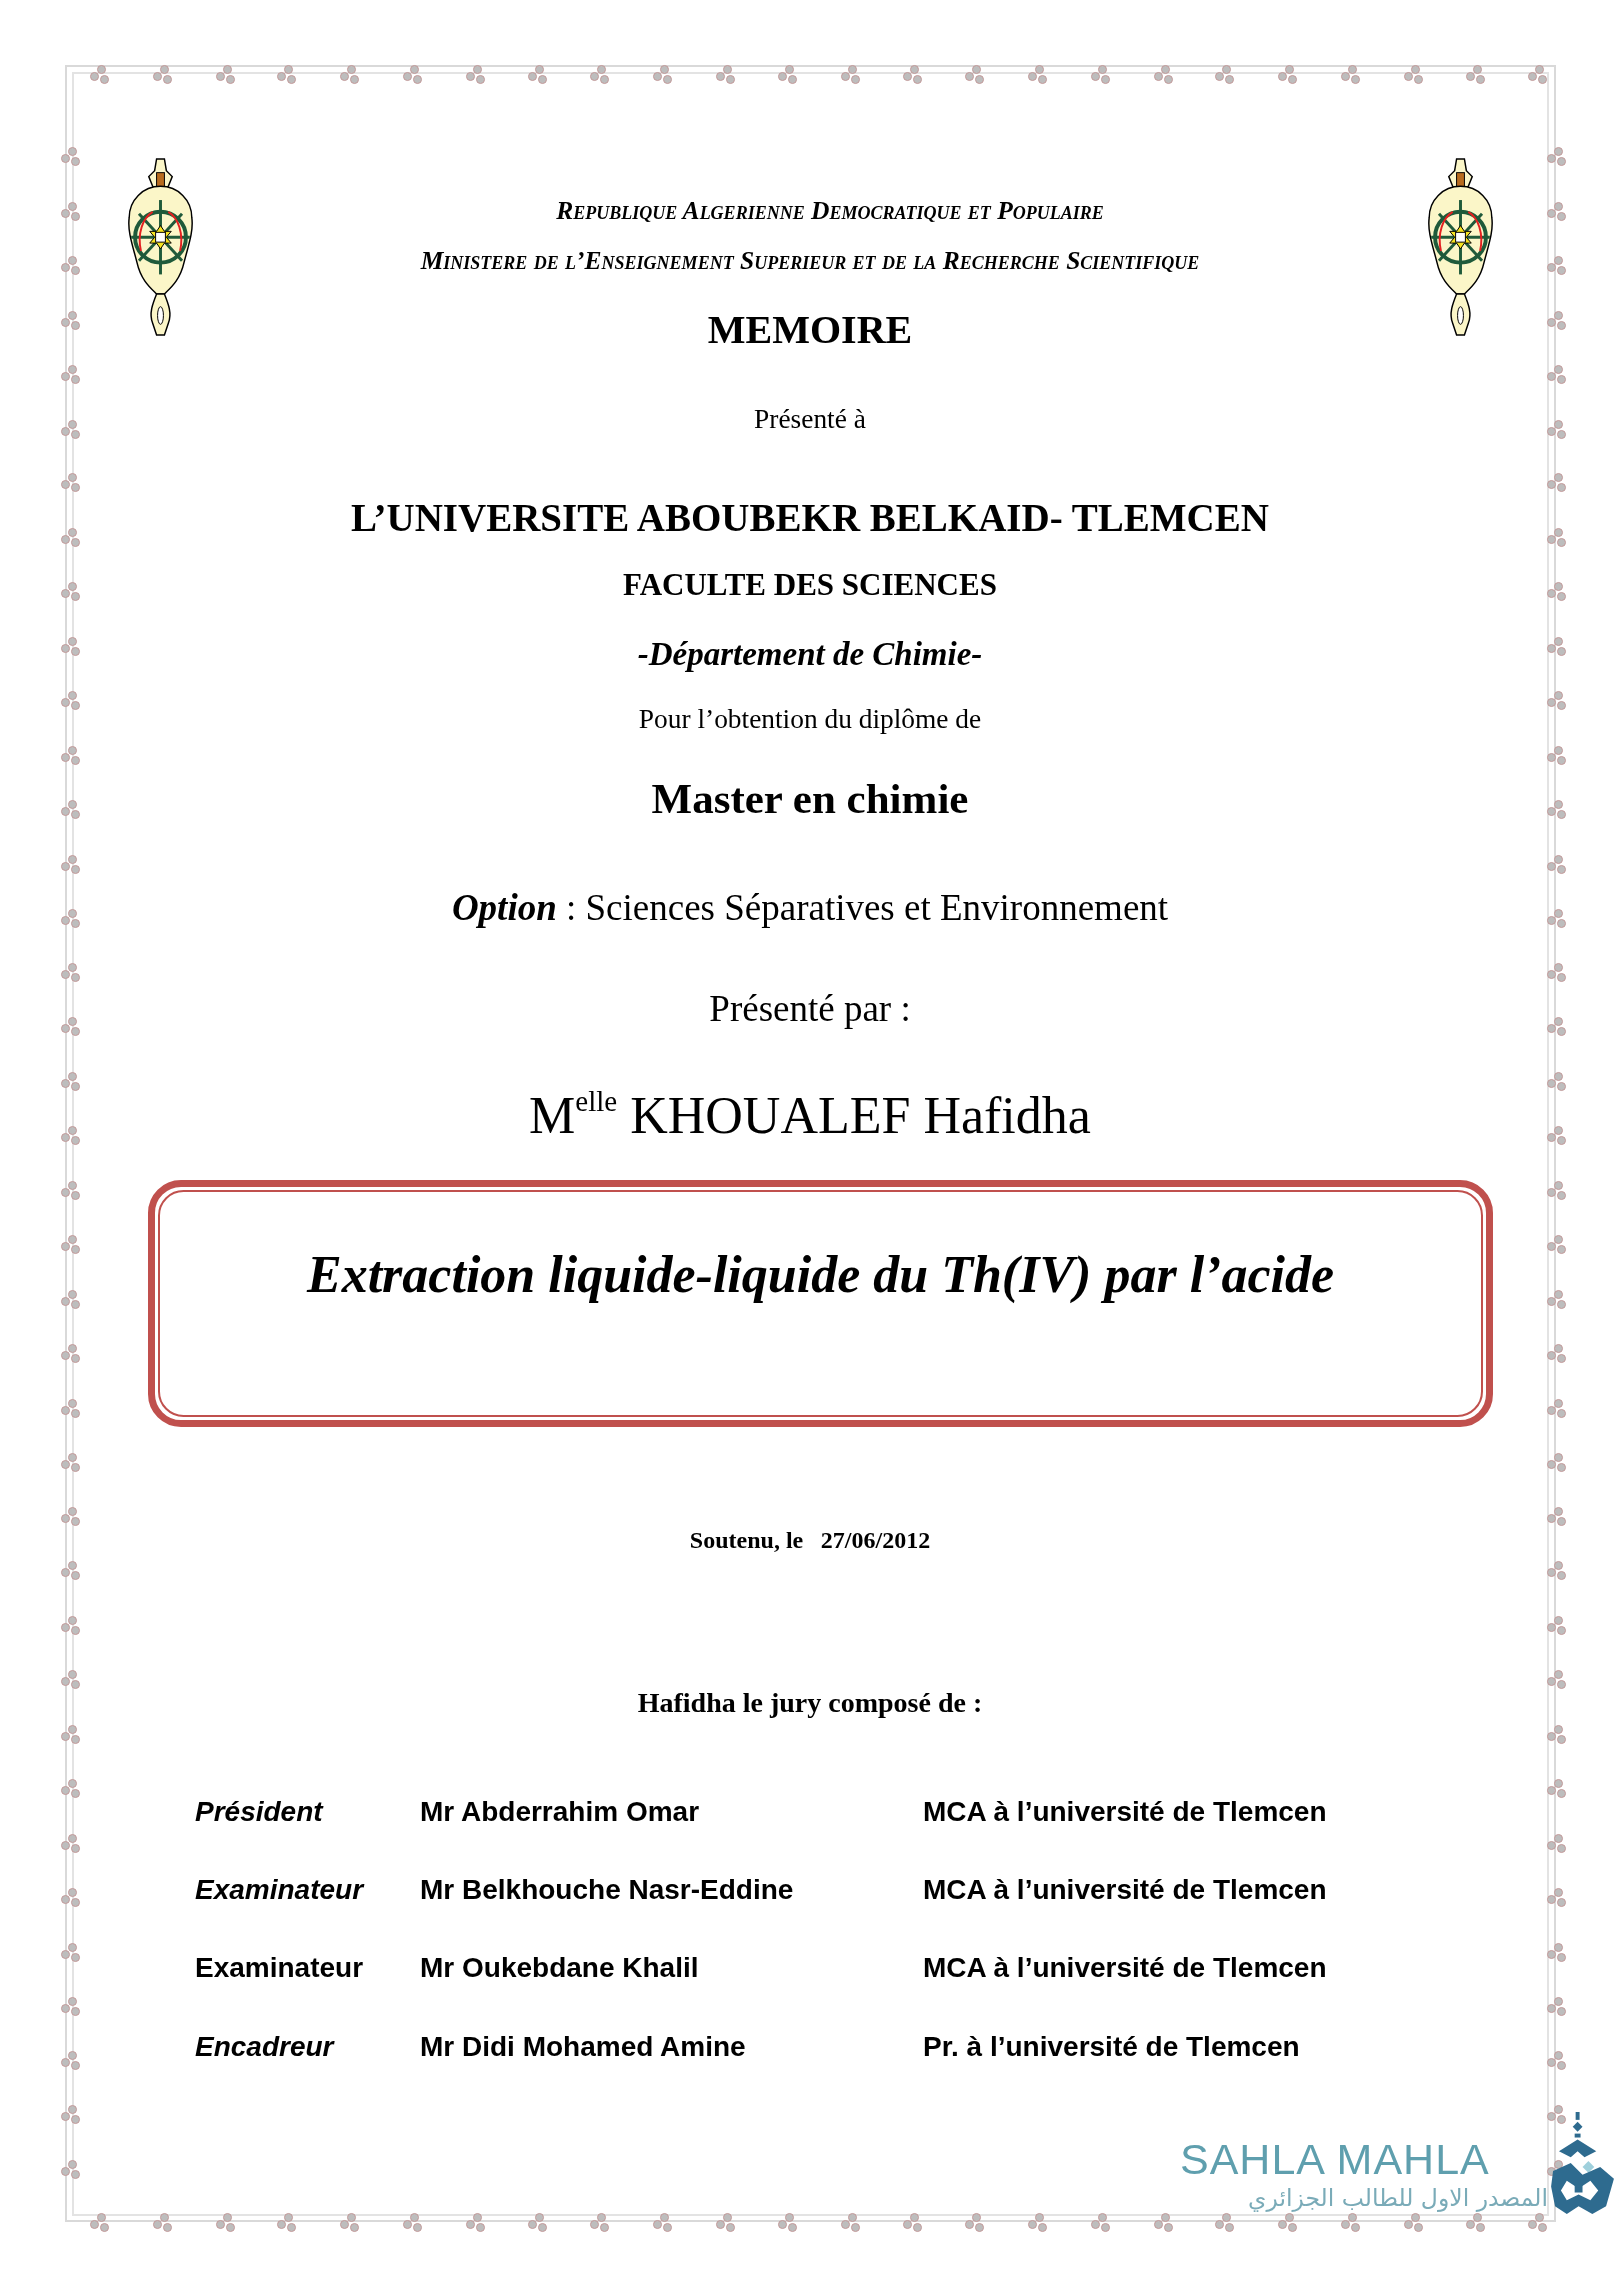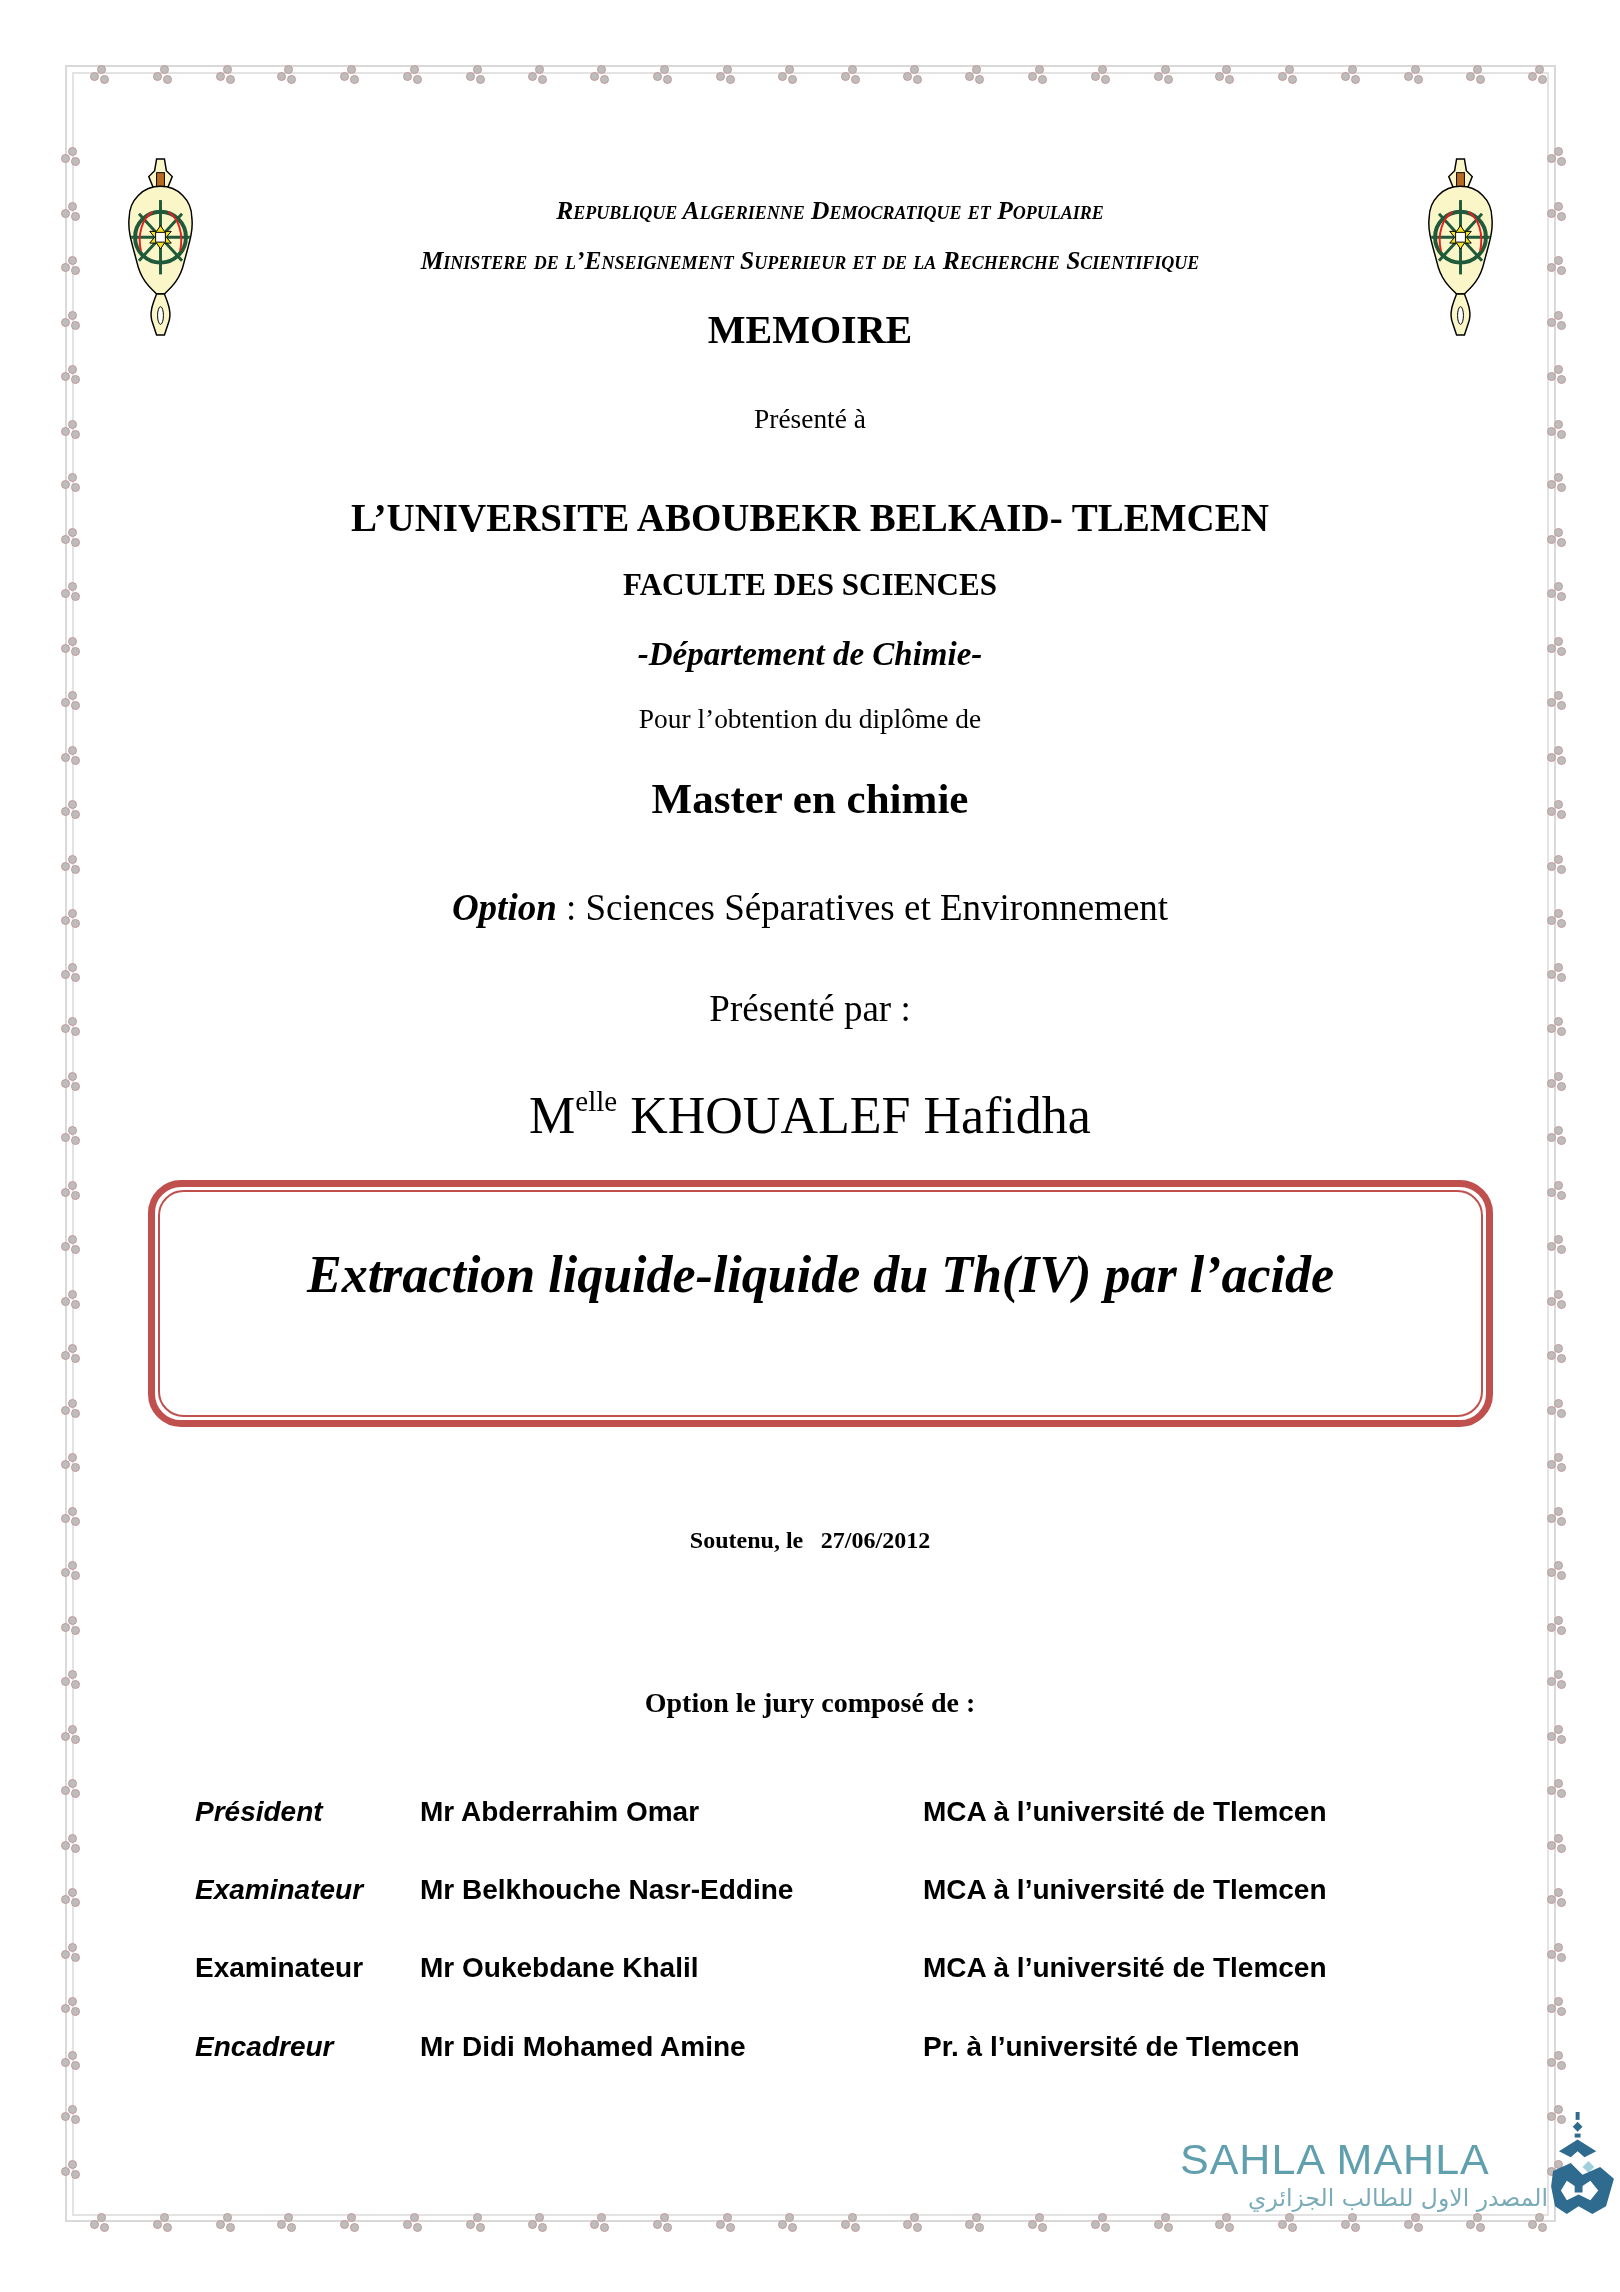--- a/index.html
+++ b/index.html
@@ -705,21 +705,21 @@
 <div class="center" style="top:987px;font-size:37px;">Présenté par :</div>
 <div class="center" style="top:1086px;font-size:52px;"><span>M</span><sup style="font-size:29px;position:relative;top:-3.9px;">elle</sup><span> KHOUALEF Hafidha</span></div>
 
 <div class="title-box">
   <div class="title-text">
     <div>Extraction liquide-liquide du Th(IV) par l’acide</div>
   </div>
 </div>
 
 <div class="center" style="top:1527px;font-size:24px;font-weight:bold;"><span>Soutenu, le</span><span style="display:inline-block;width:17.6px;"></span><span>27/06/2012</span></div>
-<div class="center" style="top:1687px;font-size:28px;font-weight:bold;">Option le jury composé de :</div>
+<div class="center" style="top:1687px;font-size:28px;font-weight:bold;">Hafidha le jury composé de :</div>
 
 <div>
   <div class="jury-row" style="top:1796px;">
     <span class="jury jr-role italic">Président</span>
     <span class="jury jr-name">Mr Abderrahim  Omar</span>
     <span class="jury jr-pos">MCA à l’université de Tlemcen</span>
   </div>
   <div class="jury-row" style="top:1874px;">
     <span class="jury jr-role italic">Examinateur</span>
     <span class="jury jr-name">Mr  Belkhouche Nasr-Eddine</span>

